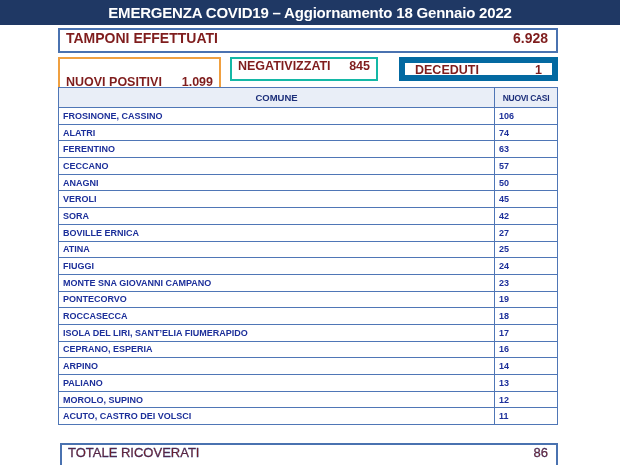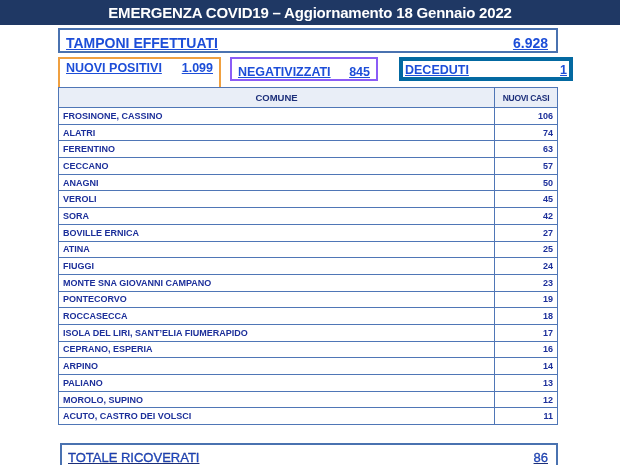--- a/index.html
+++ b/index.html
@@ -4,34 +4,34 @@
 <style>
   * { box-sizing: border-box; margin: 0; padding: 0; }
   html, body { width: 620px; height: 465px; background: #ffffff; overflow: hidden; }
   body { position: relative; font-family: "Liberation Sans", sans-serif; color: #1f3a8a; }
   .header {
     position: absolute; left: 0; top: 0; width: 620px; height: 25px;
     background: #1f3864; color: #ffffff; font-weight: bold; font-size: 15px;
     display: flex; align-items: center; justify-content: center; letter-spacing: -0.2px;
   }
   .box {
-    position: absolute; display: flex; align-items: flex-end; justify-content: space-between;
-    font-weight: bold; background: #ffffff; color: #1d4ed8; text-decoration: underline;
+    position: absolute; display: flex; align-items: flex-start; justify-content: space-between;
+    font-weight: bold; background: #ffffff; color: #7f1d1d;
   }
   .tamponi { left: 58px; top: 28px; width: 500px; height: 25px; border: 2px solid #4a72b0; padding: 0 8px 0 6px; font-size: 14px; }
   .pos { left: 58px; top: 57px; width: 163px; height: 24px; border: 2px solid #f0a040; padding: 16px 6px; font-size: 12.5px; }
-  .neg { left: 230px; top: 57px; width: 148px; height: 24px; border: 2px solid #8b5cf6; padding: 0 6px; font-size: 12.5px; }
-  .dec { left: 399px; top: 57px; width: 174px; height: 24px; border: 4px solid #0369a1; padding: 0 2px; font-size: 12.5px; }
+  .neg { left: 230px; top: 57px; width: 148px; height: 24px; border: 2px solid #14b8a6; padding: 0 6px; font-size: 12.5px; }
+  .dec { left: 399px; top: 57px; width: 159px; height: 24px; border: 6px solid #0369a1; padding: 0 10px; font-size: 12.5px; }
   .table {
     position: absolute; left: 58px; top: 87px; width: 500px; border-collapse: collapse;
     font-size: 9px; font-weight: bold; color: #1c2f9a;
   }
   .table th, .table td { border: 1px solid #4f76b6; height: 16.7px; padding: 0 4px; margin-left: 16px; }
   .table th { background: #e9eef7; height: 20px; font-size: 9.5px; color: #1c2f7a; }
-  .table td.casi { text-align: right; width: 63px; }
+  .table td.casi { width: 63px; }
   .table th.casi { width: 63px; font-size: 8.5px; letter-spacing: -0.3px; }
   .totale { left: 60px; top: 443px; width: 498px; height: 22px; border: 2px solid #4a72b0; border-bottom: none; padding: 0 8px 0 6px; font-size: 13px; font-weight: normal; -webkit-text-stroke: 0.3px #1c2f7a; }
 </style>
 </head>
 <body>
 
 <div class="header">EMERGENZA COVID19 – Aggiornamento 18 Gennaio 2022</div>
 
 <div class="box tamponi">
   <span>TAMPONI EFFETTUATI</span>

